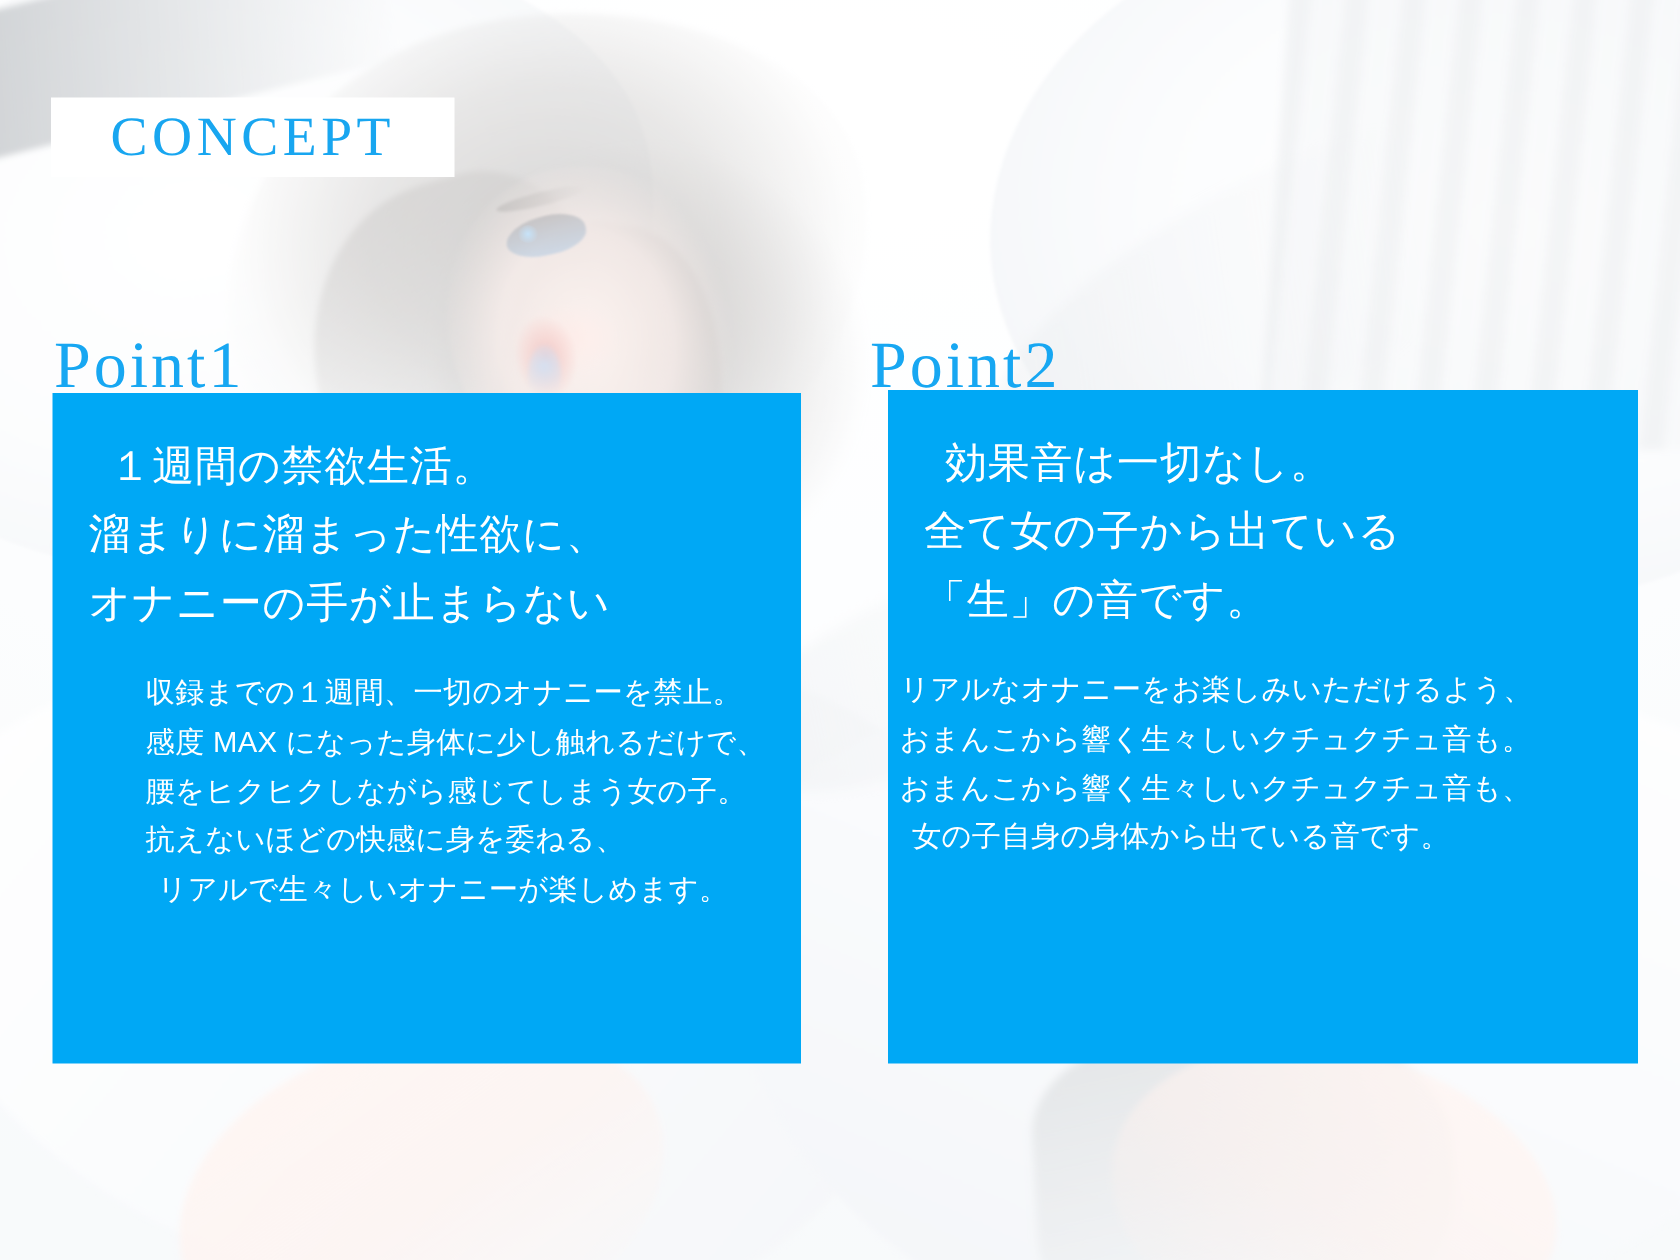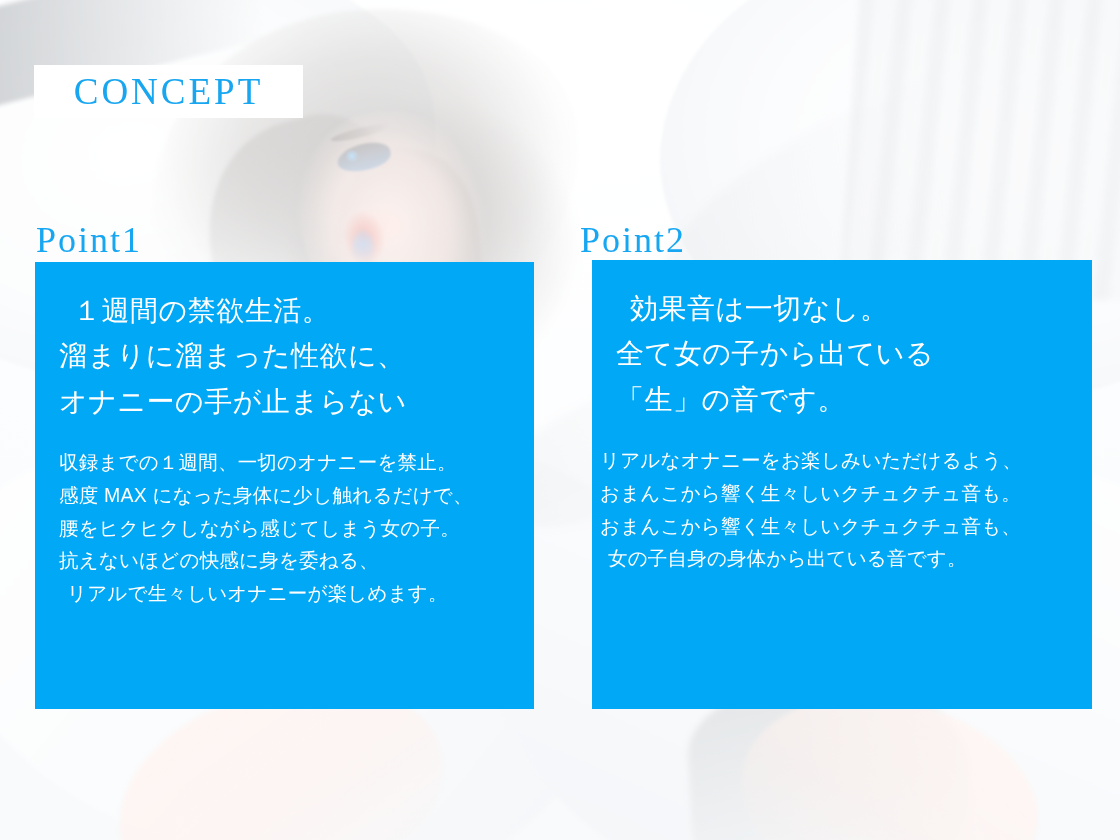--- a/index.html
+++ b/index.html
@@ -225,21 +225,21 @@
     letter-spacing: 3px;
     font-weight: 400;
     color: #18a6f0;
     line-height: 1;
     white-space: nowrap;
   }
 
   .point-label {
     position: absolute;
     font-family: "Liberation Serif", "DejaVu Serif", serif;
-    font-size: 36px;
+    font-size: 44px;
     letter-spacing: 2px;
     color: #17a7f2;
     line-height: 1;
     white-space: nowrap;
   }
   .point-label.p1 { left: 36px; top: 222px; }
   .point-label.p2 { left: 580px; top: 222px; }
 
   .panel {
     position: absolute;
@@ -266,21 +266,21 @@
     color: #ffffff;
     font-family: "Liberation Sans", "DejaVu Sans", sans-serif;
     font-size: 19.5px;
     font-weight: 400;
     line-height: 1.68;
     letter-spacing: .2px;
     padding: 0 20px;
     margin-top: 22px;
     white-space: nowrap;
   }
-  .panel.left  .body { padding-left: 24px; }
+  .panel.left  .body { padding-left: 14px; margin-left: 48px; }
   .panel.right .body { padding-left: 8px; }
   .panel .body .ln:last-child { padding-left: 8px; }
 
   .ln { display: block; }
 </style>
 </head>
 <body>
 
 <div id="stage">
 

